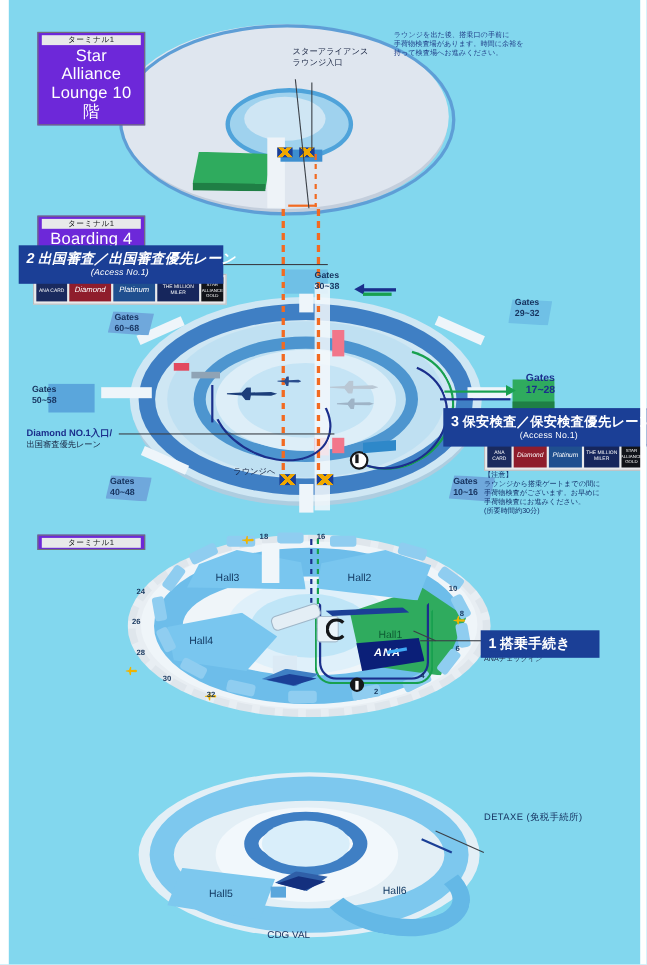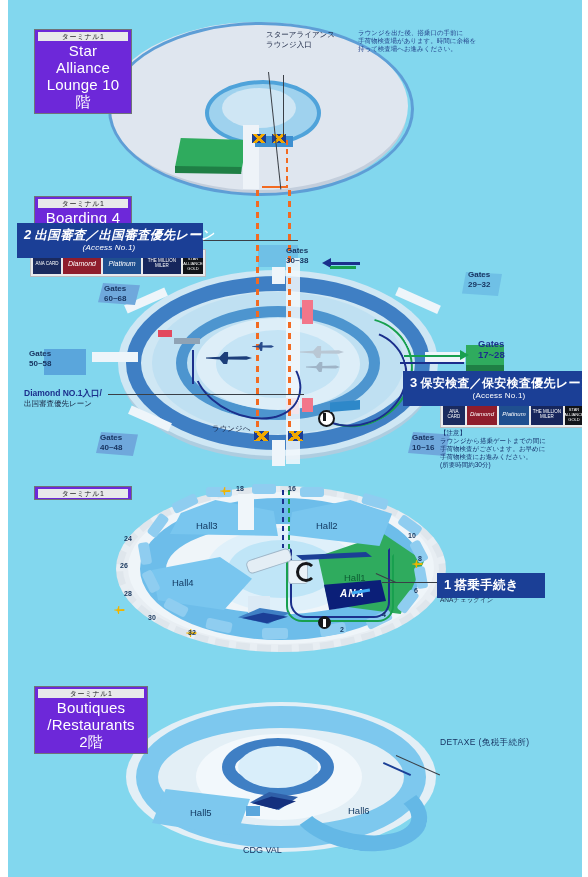--- a/index.html
+++ b/index.html
@@ -89,21 +89,21 @@
     <div class="ld" style="left:268px;top:72px;width:1px;height:118px;transform:rotate(-6deg);
                 transform-origin:top;"></div>
   </div>
 
   <div class="plaque" style="left:34px;top:29px;width:96px;">
     <span class="term">ターミナル1</span>
     <span class="fl">Star Alliance
 Lounge 10階</span>
   </div>
 
-  <div class="lbl jp" style="left:266px;top:30px;">スターアライアンス
+  <div class="lbl jp" style="left:266px;top:42px;">スターアライアンス
 ラウンジ入口</div>
 
   <div class="lbl note" style="left:358px;top:29px;color:#22418a;">ラウンジを出た後、搭乗口の手前に
 手荷物検査場があります。時間に余裕を
 持って検査場へお進みください。</div>
 
   <div>
 
     <div class="sh ell" style="left:118px;top:270px;width:320px;height:186px;background:#cfe7f4;
                 box-shadow:0 6px 0 -2px #aecde0;"></div>
@@ -395,24 +395,19 @@
     <div class="sh" style="left:250px;top:792px;width:48px;height:18px;background:#2f5fa8;
                 clip-path:polygon(0 58%,40% 0,100% 28%,60% 100%);"></div>
     <div class="sh" style="left:252px;top:796px;width:44px;height:14px;background:#14307e;
                 clip-path:polygon(0 52%,44% 4%,100% 38%,56% 96%);"></div>
     <div class="sh" style="left:246px;top:806px;width:14px;height:10px;background:#5aa6dc;"></div>
 
     <div class="ld" style="left:396px;top:755px;width:48px;height:1px;transform:rotate(24deg);transform-origin:left;"></div>
     <div class="sh" style="left:382px;top:768px;width:30px;height:2px;background:#1b3f96;transform:rotate(24deg);"></div>
   </div>
 
-  <div class="plaque" style="left:34px;top:686px;width:112px;">
-    <span class="term">ターミナル1</span>
-    <span class="fl">Boutiques
-/Restaurants 2階</span>
-  </div>
 
   <div class="lbl hall" style="left:190px;top:808px;">Hall5</div>
   <div class="lbl hall" style="left:348px;top:806px;">Hall6</div>
   <div class="lbl" style="left:243px;top:845px;font-size:9px;color:#14305f;">CDG VAL</div>
   <div class="lbl" style="left:440px;top:737px;font-size:8.5px;color:#14305f;letter-spacing:.4px;">DETAXE (免税手続所)</div>
 
 </div>
 
 </body></html>

